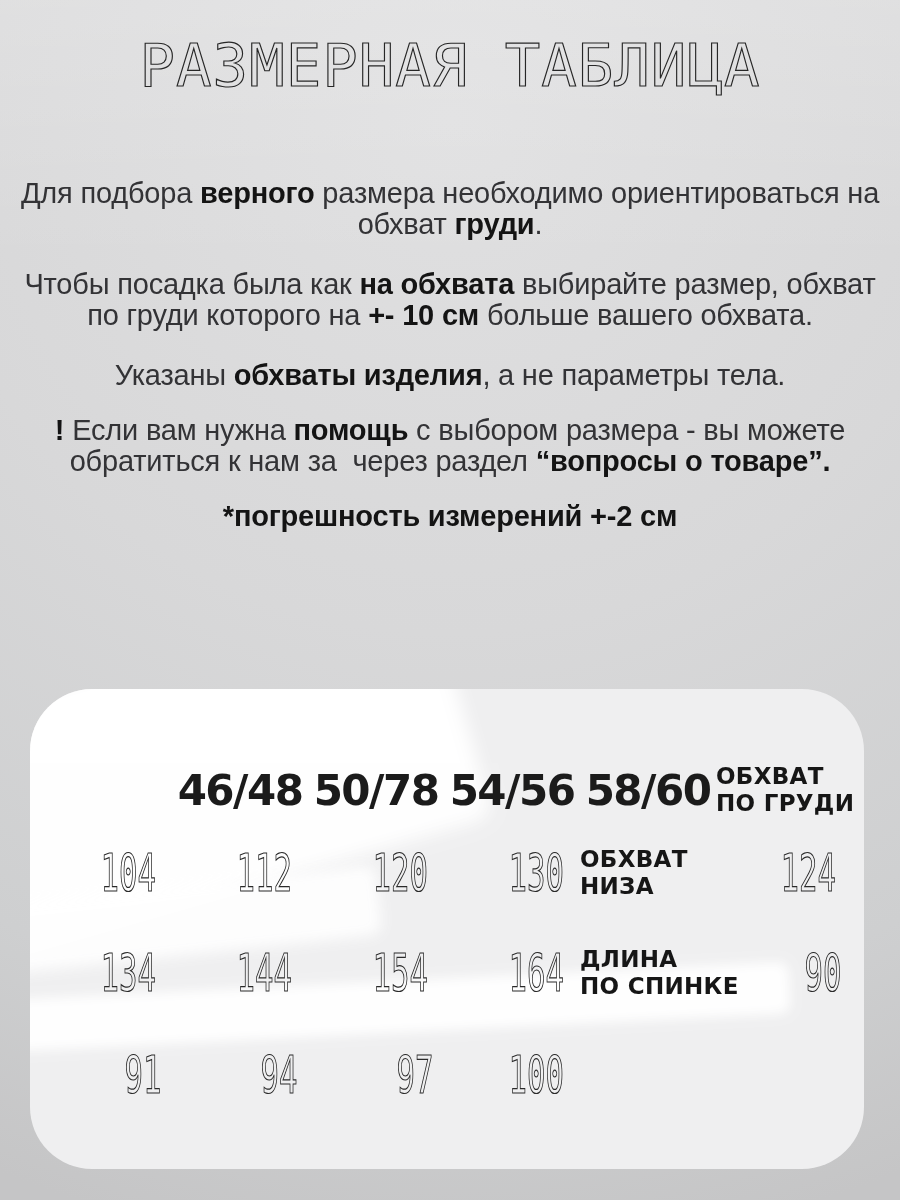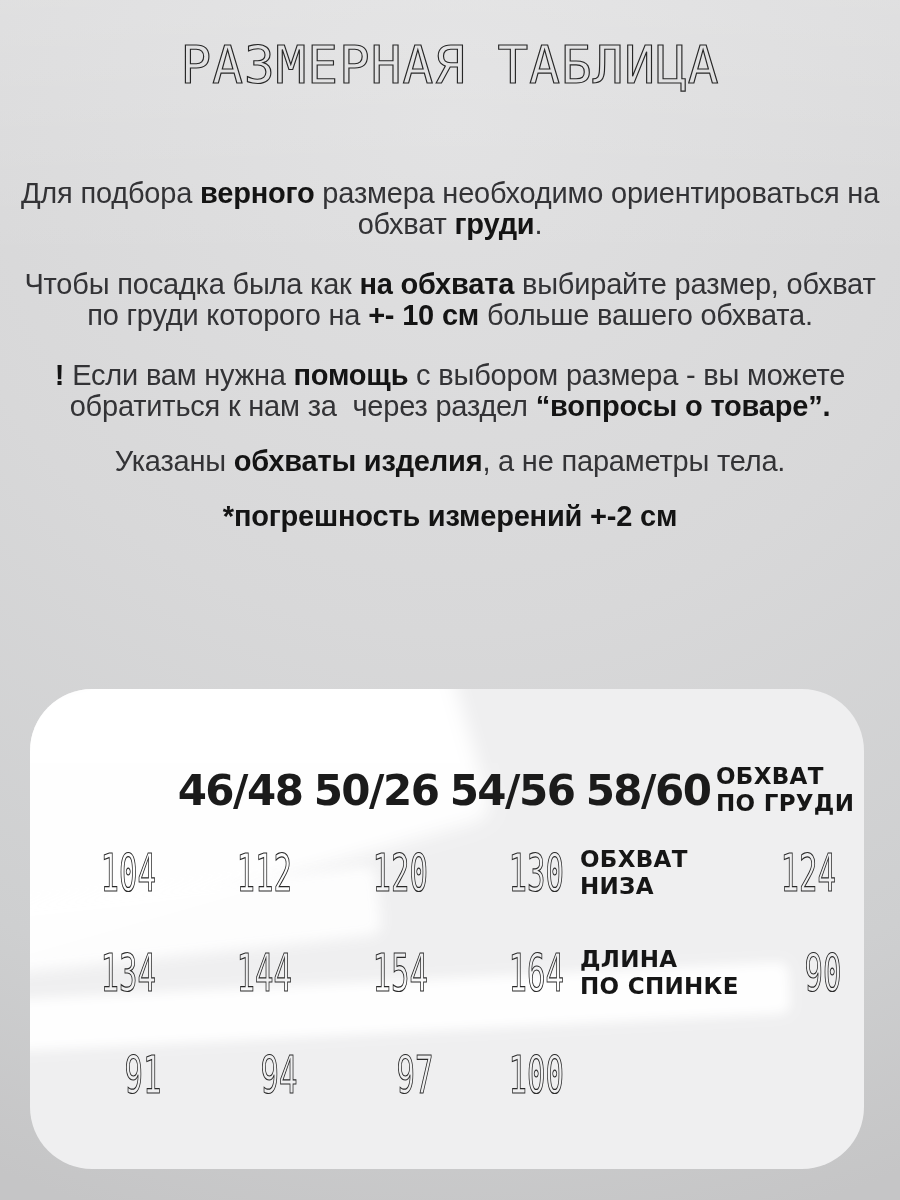--- a/index.html
+++ b/index.html
@@ -13,21 +13,21 @@
     background:
       linear-gradient(180deg, rgba(255,255,255,0.18) 0%, rgba(255,255,255,0) 22%),
       radial-gradient(130% 95% at 50% 10%, #e0e0e1 0%, #d8d8d9 45%, #cecfd0 80%, #c5c5c6 100%);
   }
 
   
   .title {
     position:absolute; top:34px; left:0; width:900px;
     text-align:center;
     font-family:"DejaVu Sans Mono", monospace;
-    font-size:51px; line-height:64px;
+    font-size:59px; line-height:64px;
     color:transparent;
     -webkit-text-stroke:1.15px #272727;
     letter-spacing:1px;
     white-space:nowrap;
   }
   @supports not (-webkit-text-stroke: 1px #000) {
     .outline-text { color:#2c2c2c !important; }
   }
 
   
@@ -95,33 +95,33 @@
 </head>
 <body>
 
 <div class="page">
 
   <div class="title outline-text">РАЗМЕРНАЯ ТАБЛИЦА</div>
 
   <div class="intro">
     <p><span>Для подбора </span><b>верного</b><span> размера необходимо ориентироваться на</span><br><span>обхват </span><b>груди</b><span>.</span></p>
     <p><span>Чтобы посадка была как </span><b>на обхвата</b><span> выбирайте размер, обхват</span><br><span>по груди которого на </span><b>+- 10 см</b><span> больше вашего обхвата.</span></p>
+    <p class="gap-sm"><span>Указаны </span><b>обхваты изделия</b><span>, а не параметры тела.</span></p>
     <p class="gap-sm"><b>!</b><span> Если вам нужна </span><b>помощь</b><span> с выбором размера - вы можете</span><br><span>обратиться к нам за &nbsp;через раздел </span><b>“вопросы о товаре”.</b></p>
-    <p class="gap-sm"><span>Указаны </span><b>обхваты изделия</b><span>, а не параметры тела.</span></p>
     <p><b>*погрешность измерений +-2 см</b></p>
   </div>
 
   <div class="card">
     <div class="decor decor-wedge"></div>
     <div class="decor decor-band-1"></div>
     <div class="decor decor-band-2"></div>
     <div class="size-grid">
         <div></div>
         <div class="size-h">46/48</div>
-        <div class="size-h">50/26</div>
+        <div class="size-h">50/78</div>
         <div class="size-h">54/56</div>
         <div class="size-h">58/60</div>
         <div class="row-label">
           <div>ОБХВАТ</div>
           <div>ПО ГРУДИ</div>
         </div>
         <div class="cell-value">
           <div class="num outline-text">104</div>
         </div>
         <div class="cell-value">

